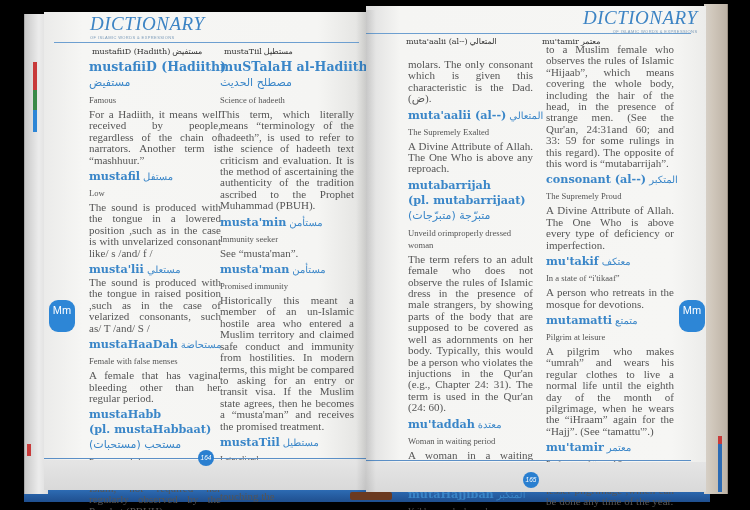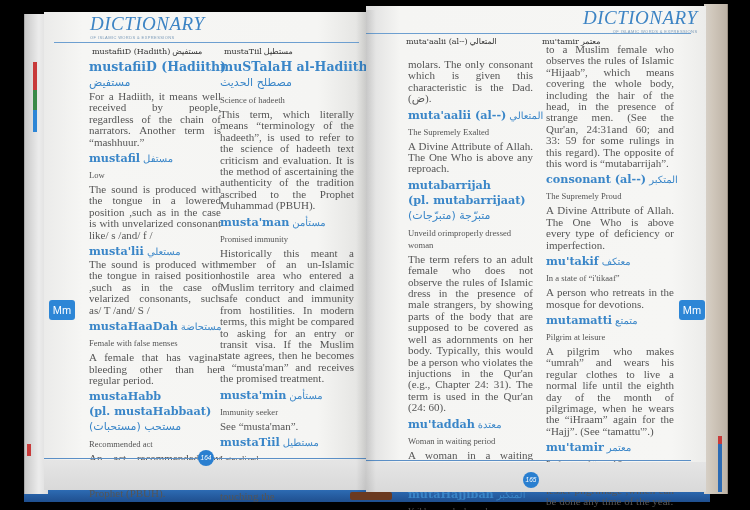--- a/index.html
+++ b/index.html
@@ -87,23 +87,23 @@
     .footer-rule { position: absolute; height: 1px; background: #5b8fc6; }
     .footer-band { position: absolute; height: 30px; background: linear-gradient(#e5e5e5, #d9d9d9); }
     .page-num {
       position: absolute; width: 16px; height: 16px; border-radius: 50%;
       background: #2a7fd0; color: #fff; font-size: 6.5px; text-align: center; line-height: 16px;
       font-family: "Liberation Sans", sans-serif; font-style: italic;
     }
 
     
     .mm-tab {
-      position: absolute; width: 26px; height: 20px; background: #2d86d6; color: #fff;
+      position: absolute; width: 26px; height: 32px; background: #2d86d6; color: #fff;
       font-family: "Liberation Sans", sans-serif; font-size: 11px; line-height: 20px; text-align: center;
-      border-radius: 3px;
+      border-radius: 9px;
     }
   </style>
 </head>
 <body>
 
 <div class="book">
   <div class="cover-bottom"></div>
   <div class="spine-label"></div>
 
   <div class="stack-left">
@@ -127,20 +127,21 @@
       <span>mustafiiD (Hadiith)</span><span class="ar">مستفيض</span>
     </div>
     <div class="guide-word" style="left:180px; top:35px;">
       <span>mustaTiil</span><span class="ar">مستطيل</span>
     </div>
 
     <div class="col" style="left:45px; top:46px;">
       <div>
         <div class="entry-title big">mustafiiD (Hadiith)</div>
         <div class="entry-ar">مستفيض</div>
+        <div class="entry-meaning">Famous</div>
         <div class="entry-text">For a Hadiith, it means well received by people, regardless of the chain of narrators. Another term is “mashhuur.”</div>
       </div>
       <div>
         <div class="entry-title"><span>mustafil</span><span class="ar">مستفل</span></div>
         <div class="entry-meaning">Low</div>
         <div class="entry-text">The sound is produced with the tongue in a lowered position ,such as in the case is with unvelarized consonant like/ s /and/ f /</div>
       </div>
       <div>
         <div class="entry-title"><span>musta'lii</span><span class="ar">مستعلي</span></div>
         <div class="entry-text">The sound is produced with the tongue in raised position ,such as in the case of velarized consonants, such as/ T /and/ S /</div>
@@ -160,28 +161,28 @@
     </div>
 
     <div class="col" style="left:176px; top:46px; width:134px;">
       <div>
         <div class="entry-title big">muSTalaH al-Hadiith</div>
         <div class="entry-ar">مصطلح الحديث</div>
         <div class="entry-meaning">Science of hadeeth</div>
         <div class="entry-text">This term, which literally means “terminology of the hadeeth”, is used to refer to the science of hadeeth text criticism and evaluation. It is the method of ascertaining the authenticity of the tradition ascribed to the Prophet Muhammad (PBUH).</div>
       </div>
       <div>
+        <div class="entry-title"><span>musta'min</span><span class="ar">مستأمن</span></div>
+        <div class="entry-meaning">Immunity seeker</div>
+        <div class="entry-text">See “musta'man”.</div>
+      </div>
+      <div>
         <div class="entry-title"><span>musta'man</span><span class="ar">مستأمن</span></div>
         <div class="entry-meaning">Promised immunity</div>
         <div class="entry-text">Historically this meant a member of an un-Islamic hostile area who entered a Muslim territory and claimed safe conduct and immunity from hostilities. In modern terms, this might be compared to asking for an entry or transit visa. If the Muslim state agrees, then he becomes a “musta'man” and receives the promised treatment.</div>
-      </div>
-      <div>
-        <div class="entry-title"><span>musta'min</span><span class="ar">مستأمن</span></div>
-        <div class="entry-meaning">Immunity seeker</div>
-        <div class="entry-text">See “musta'man”.</div>
       </div>
       <div>
         <div class="entry-title"><span>mustaTiil</span><span class="ar">مستطيل</span></div>
         <div class="entry-meaning">Lateralized</div>
         <div class="entry-text">The sound is produced with the side of the tongue touching the</div>
       </div>
     </div>
 
     <div class="footer-band" style="left:0; top:448px; width:322px;"></div>
     <div class="footer-rule" style="left:0; top:446px; width:322px;"></div>

